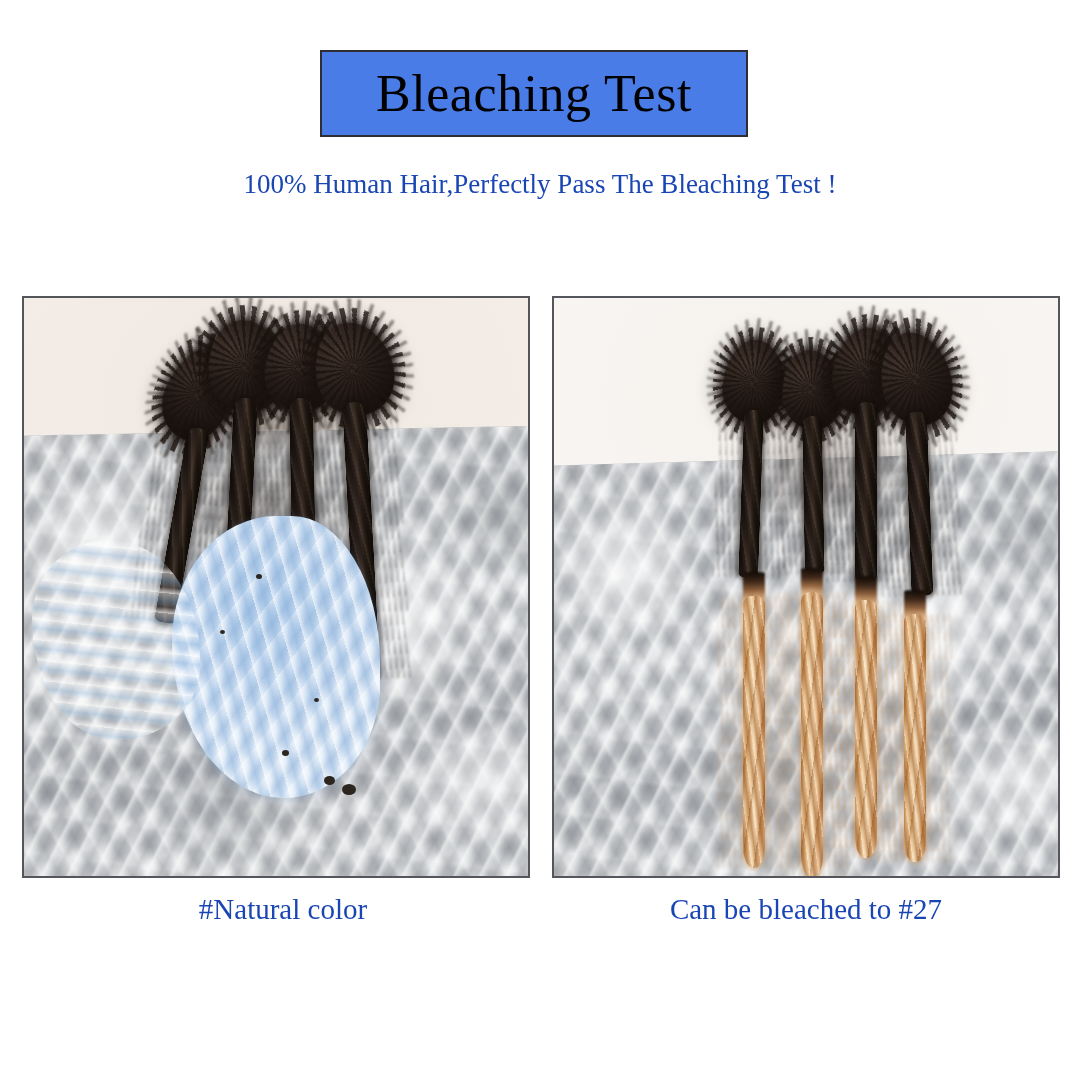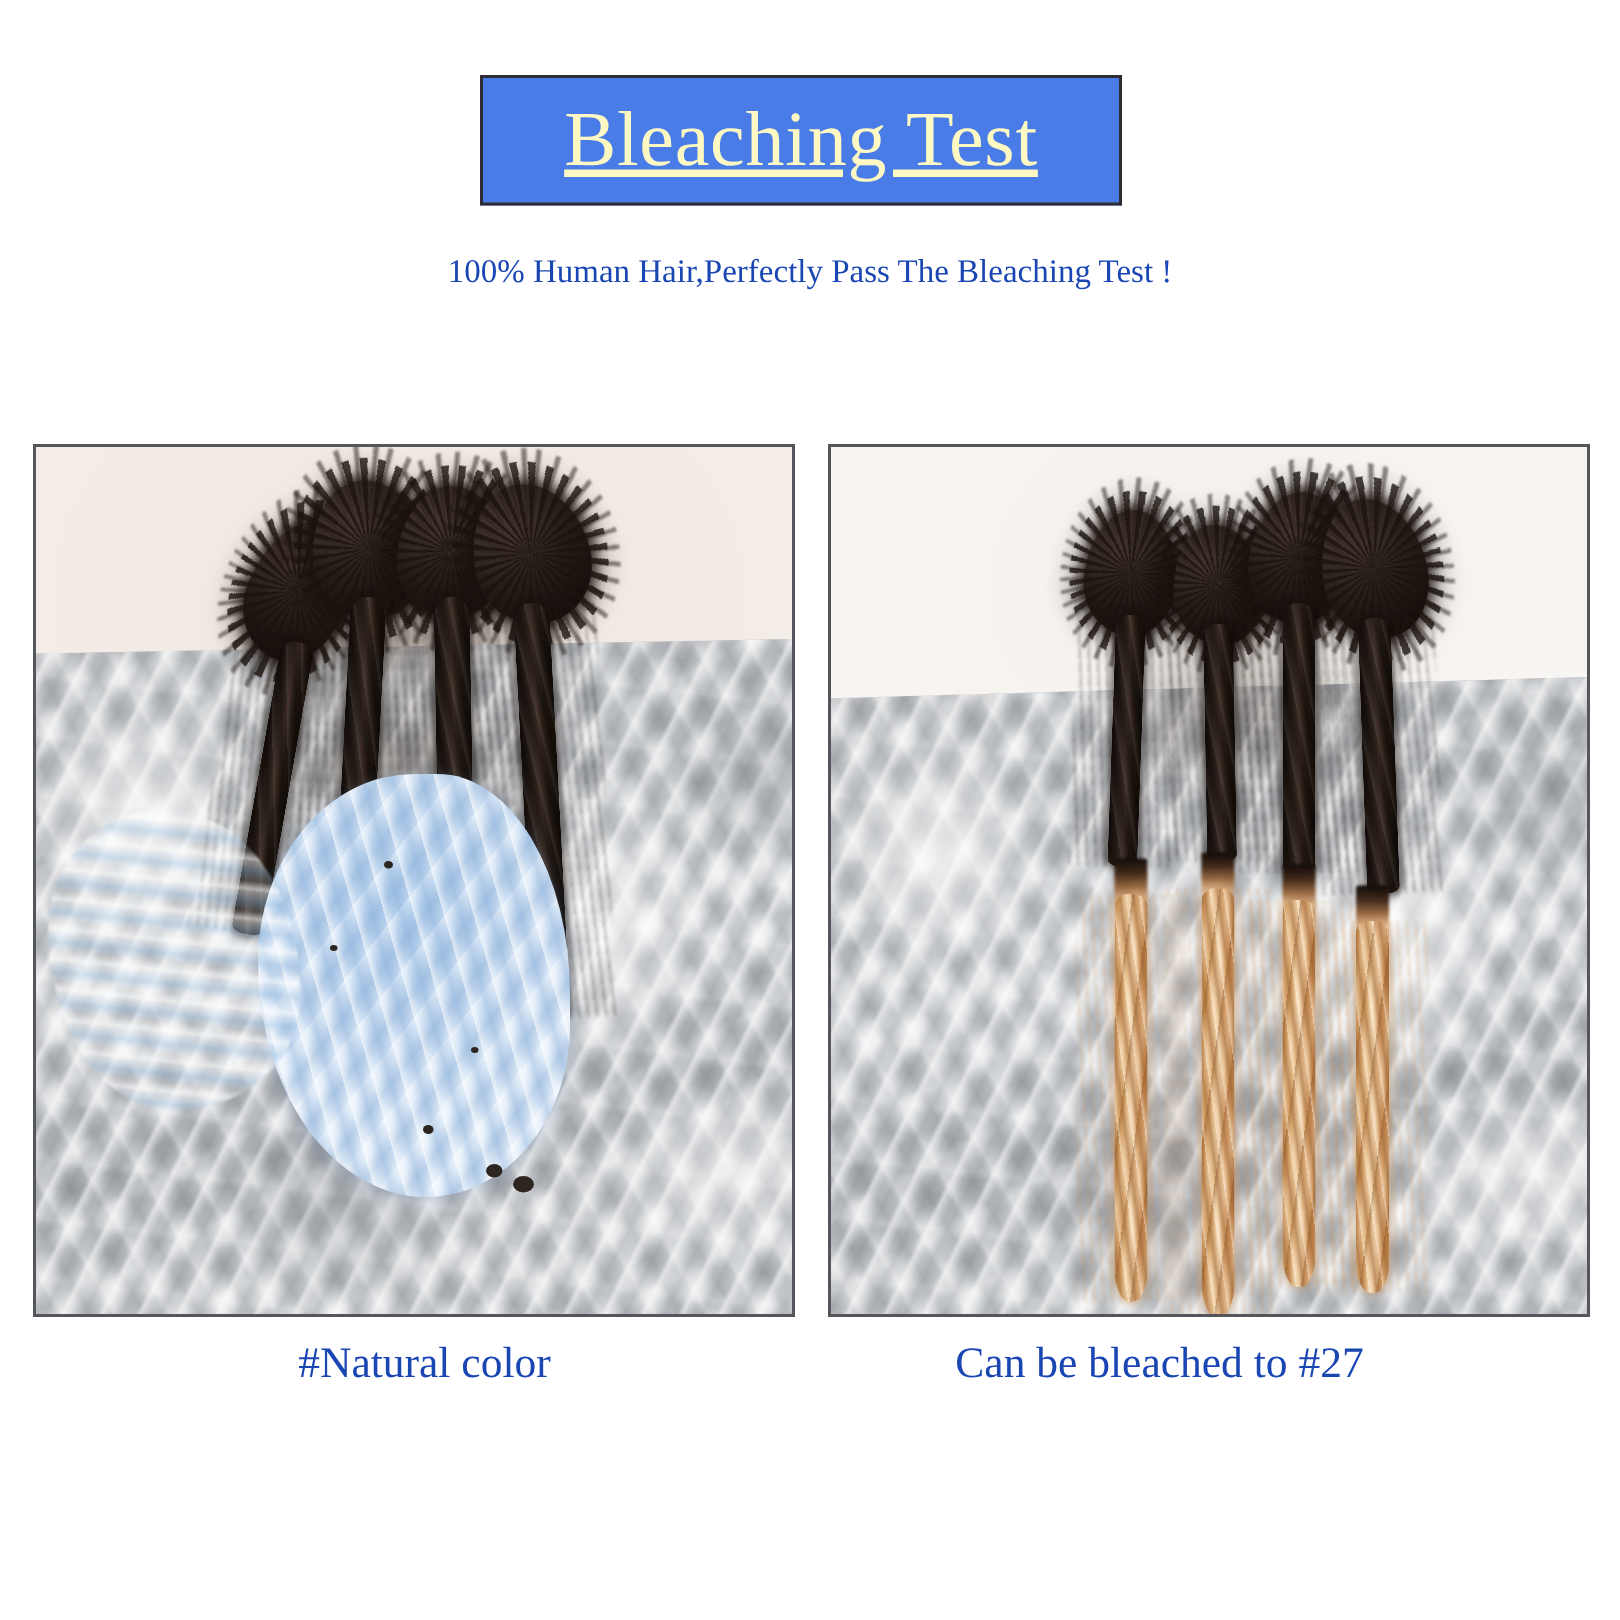--- a/index.html
+++ b/index.html
@@ -24,38 +24,37 @@
     width: 428px;
     height: 87px;
     background: #4a7ce8;
     border: 2px solid #2d2d33;
     box-sizing: border-box;
     display: flex;
     align-items: center;
     justify-content: center;
   }
   .title-text {
-    color: #fef9c3;
+    color: #000000;
     font-size: 52px;
     line-height: 1;
     letter-spacing: 0.5px;
     font-family: "Liberation Serif", "DejaVu Serif", serif;
     white-space: nowrap;
-    text-decoration: underline;
   }
 
   
   .subtitle {
     position: absolute;
     left: 0;
     top: 168px;
     width: 1080px;
     text-align: center;
     color: #1a46b4;
-    font-size: 22px;
+    font-size: 27px;
     line-height: 1.2;
     font-family: "Liberation Serif", "DejaVu Serif", serif;
     white-space: nowrap;
   }
 
   
   .panels {
     position: absolute;
     left: 0;
     top: 296px;
@@ -314,21 +313,21 @@
     position: absolute;
     top: 895px;
     color: #1a46b4;
     font-size: 29px;
     line-height: 1;
     text-align: center;
     font-family: "Liberation Serif", "DejaVu Serif", serif;
     white-space: nowrap;
   }
   .caption-left  { left: 29px;  width: 508px; }
-  .caption-right { left: 519px; width: 508px; }
+  .caption-right { left: 552px; width: 508px; }
 </style>
 </head>
 <body>
 
 <div class="title-banner">
   <span class="title-text">Bleaching Test</span>
 </div>
 
 <div class="subtitle">100% Human Hair,Perfectly Pass The Bleaching Test !</div>
 

